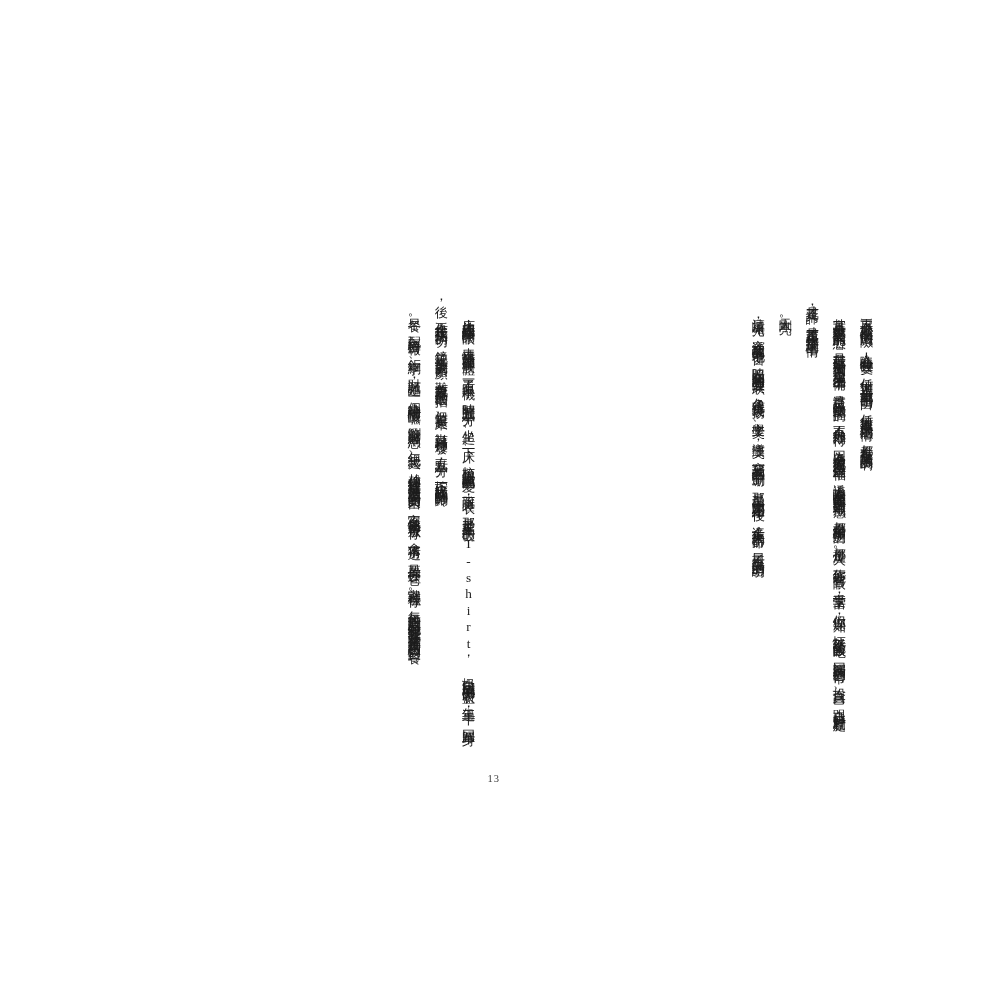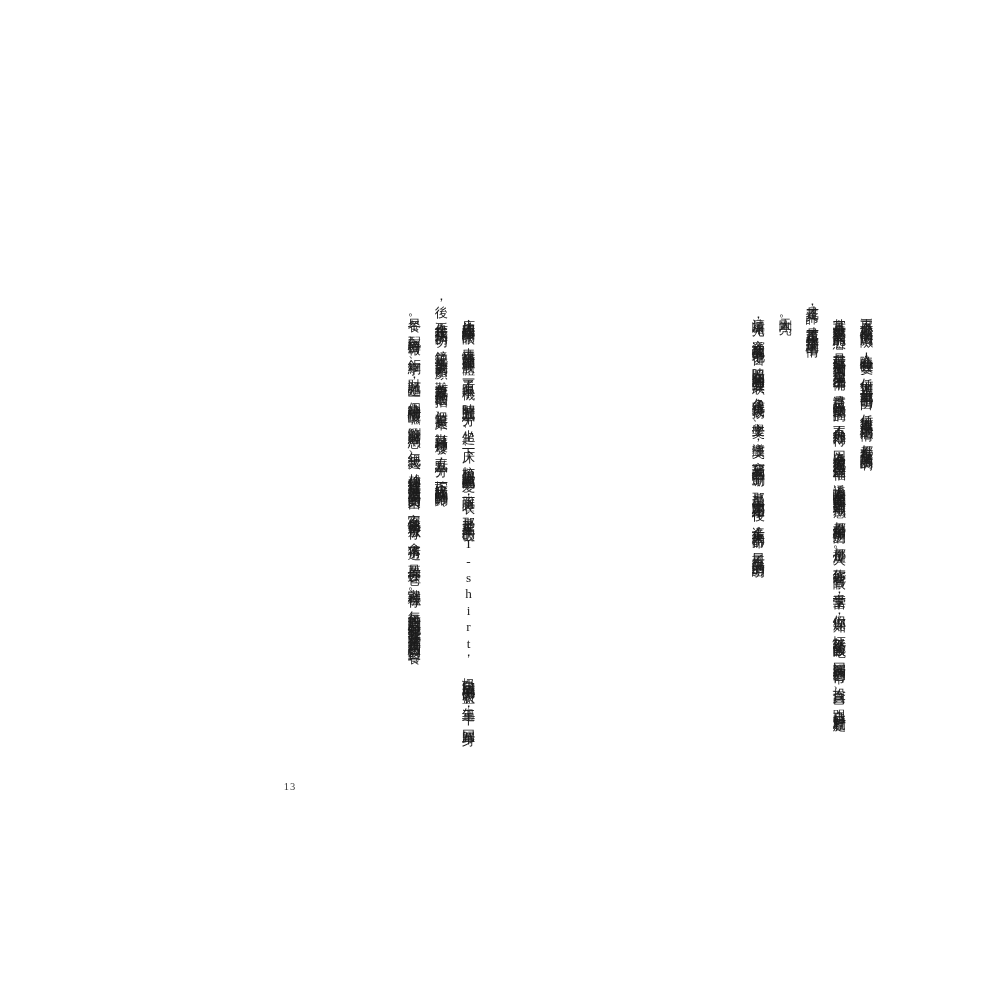--- a/index.html
+++ b/index.html
@@ -59,23 +59,23 @@
   }
 
   .para {
     margin: 0;
     padding: 0;
     text-indent: 1em;
   }
 
   .folio {
     position: absolute;
-    bottom: 208px;
+    bottom: 216px;
     width: 100%;
-    text-align: center;
+    text-align: right;
     font-size: 10.5px;
     letter-spacing: 1px;
     color: #3a3a3a;
     font-family: "Liberation Serif", "DejaVu Serif", serif;
   }
   .page-left .folio { left: 0; }
   .page-right .folio { left: 0; }
 
   
   .gutter {

